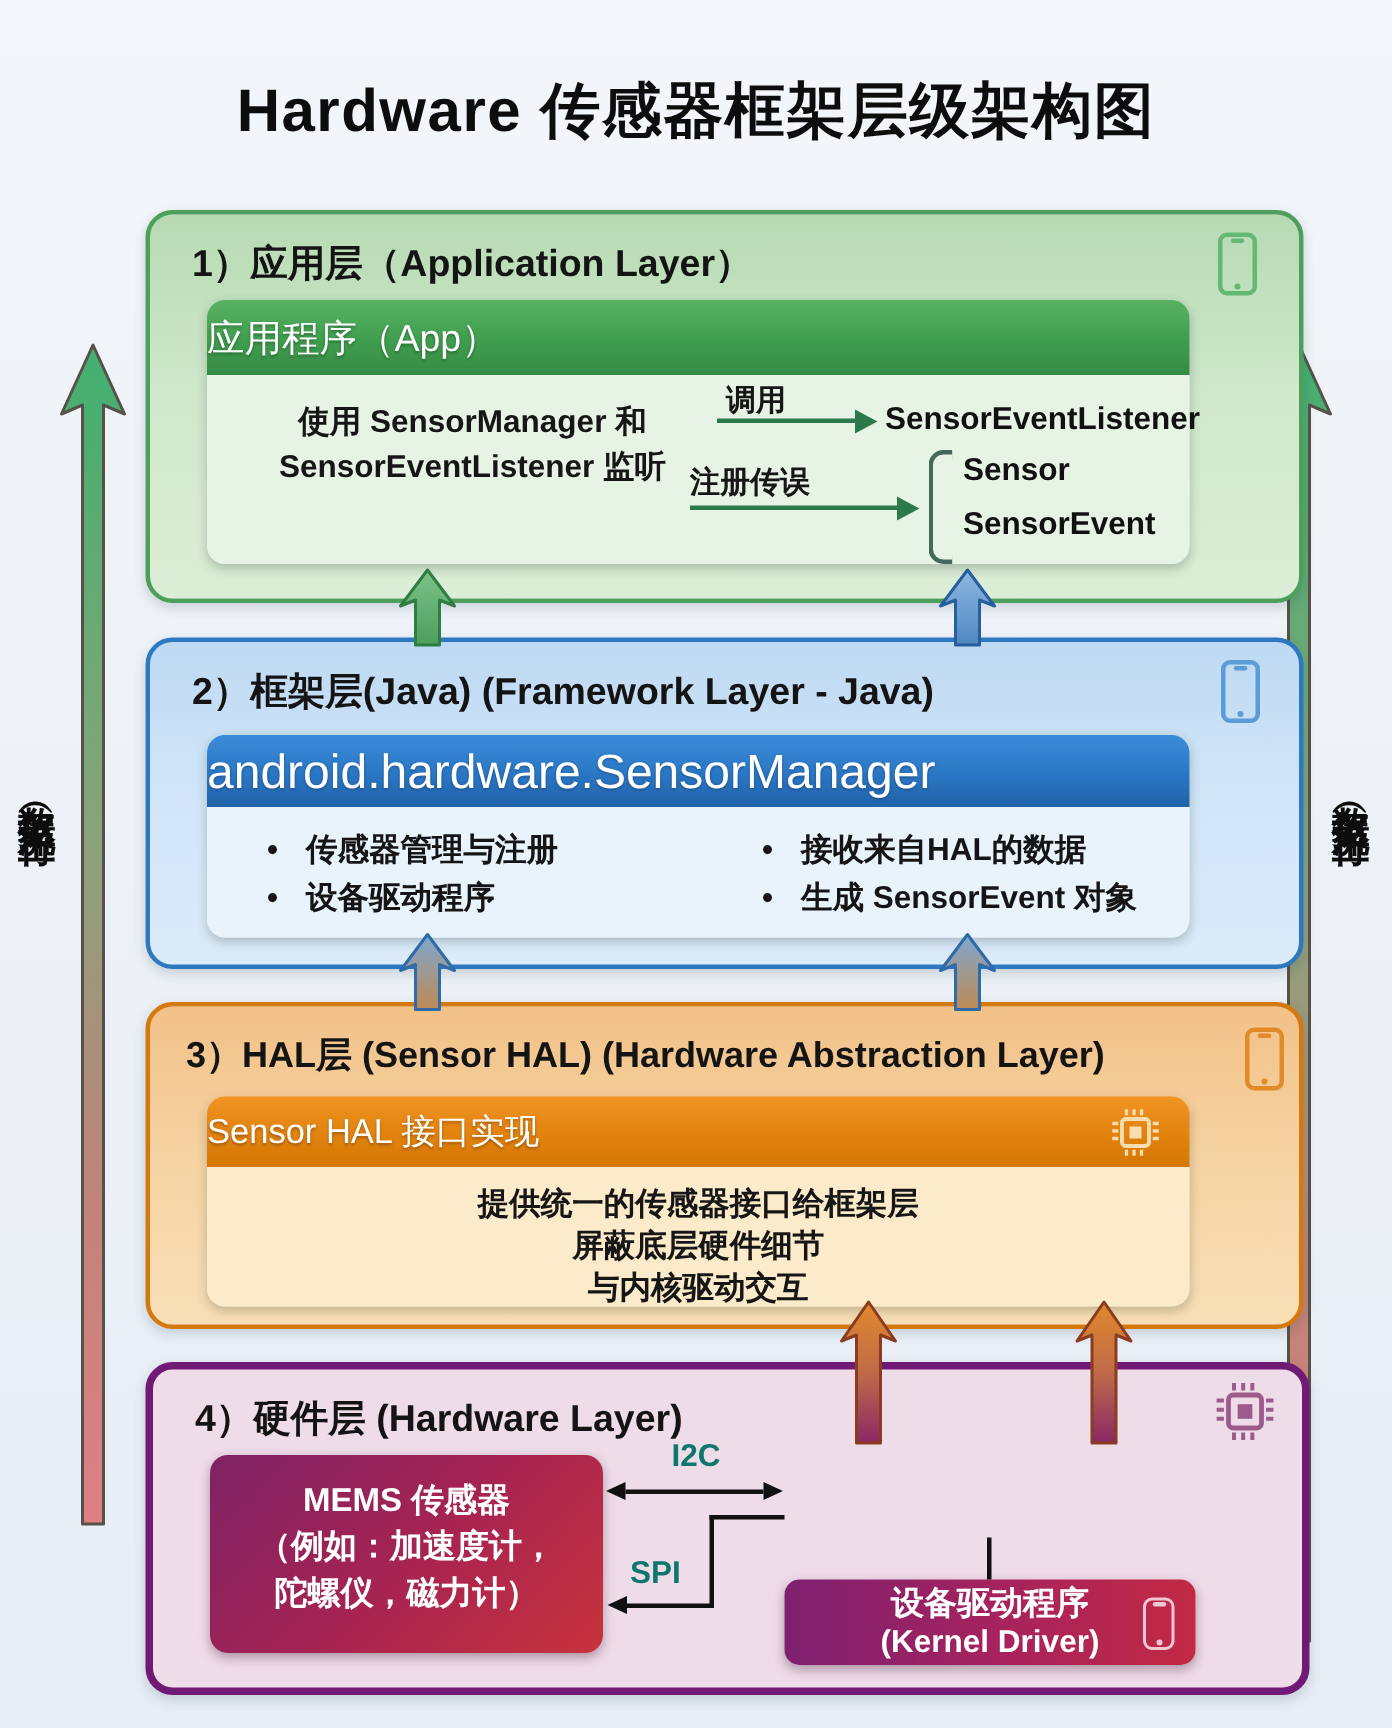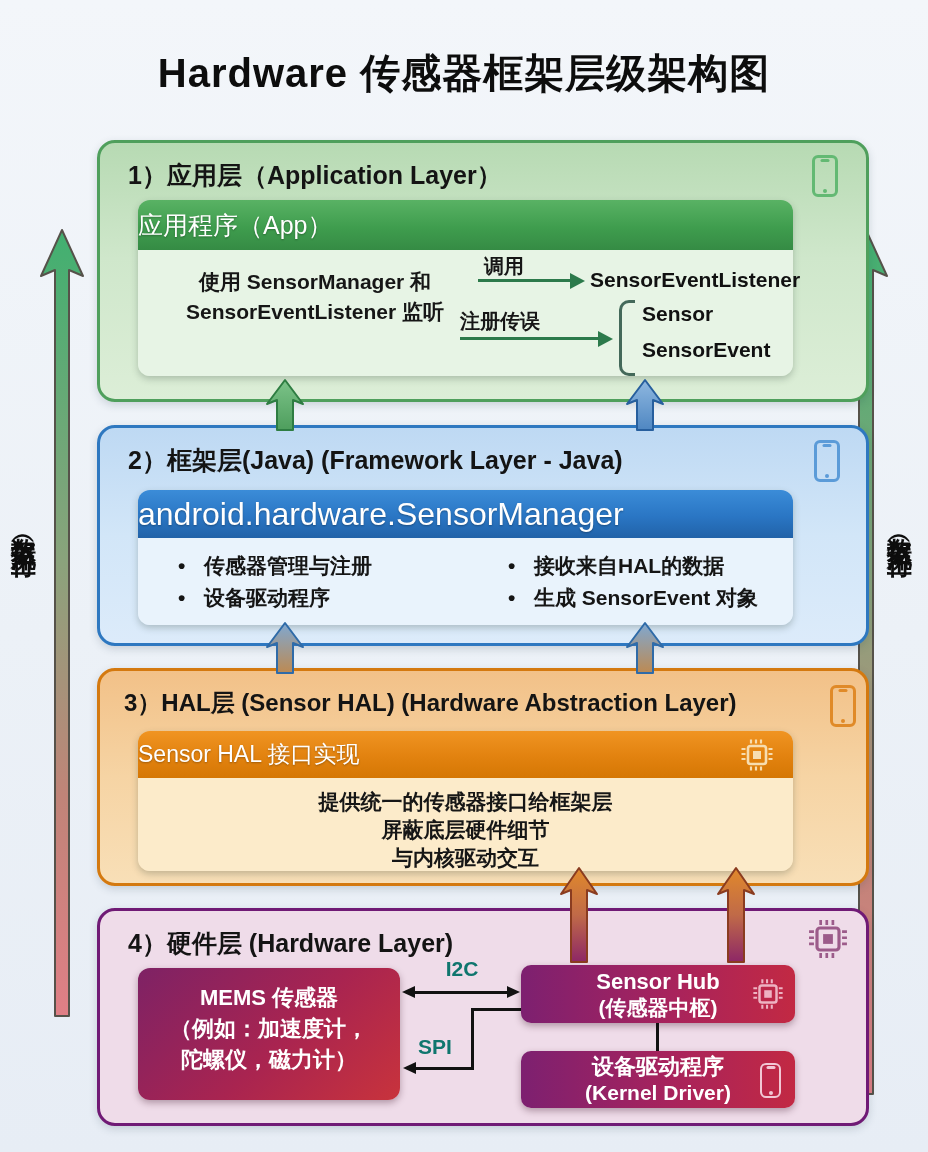--- a/index.html
+++ b/index.html
@@ -10,21 +10,21 @@
   }
   .abs{position:absolute;}
   
   .title{left:0;top:46px;width:928px;text-align:center;font-size:40px;font-weight:bold;letter-spacing:1px;color:#0d0d0d;}
   
   .layer{left:97px;width:731px;border-radius:18px;box-shadow:0 3px 8px rgba(40,60,80,.18);padding-left:35px;}
   .layer-head{position:absolute;left:28px;top:16px;font-size:25px;font-weight:bold;color:#141414;white-space:nowrap;}
   .layer1{top:140px;height:256px;background:linear-gradient(180deg,#b7dab3 0%,#cfe7cb 45%,#dceed7 100%);border:3px solid #4f9f5c;}
   .layer2{top:425px;height:215px;background:linear-gradient(180deg,#bed9f3 0%,#d2e6f8 50%,#dcebfa 100%);border:3px solid #2e78c0;}
   .layer3{top:668px;height:212px;background:linear-gradient(180deg,#f2c188 0%,#f6d4a4 50%,#f8dfb7 100%);border:3px solid #d4790f;}
-  .layer4{top:908px;height:212px;background:#efdce9;border:3px solid #701a75;}
+  .layer4{top:908px;height:212px;background:#efdce9;border:5px solid #701a75;}
   
   .card{position:absolute;left:38px;width:655px;border-radius:12px;box-shadow:0 3px 7px rgba(30,50,40,.25);}
   .bar{position:absolute;left:0;top:0;width:100%;border-radius:12px 12px 0 0;display:flex;align-items:center;justify-content:flex-start;
        color:#fff;font-weight:normal;text-shadow:0 1px 2px rgba(0,0,0,.3);}
   .cardbody{position:absolute;left:0;width:100%;border-radius:0 0 12px 12px;}
   
   .card1{top:57px;height:176px;}
   .bar1{height:50px;font-size:25px;background:linear-gradient(180deg,#59b264 0%,#3f9d4e 55%,#358b44 100%);}
   .body1{top:50px;height:126px;background:#e7f4e5;}
   .l1desc{position:absolute;left:12px;top:17px;width:330px;text-align:center;font-size:21px;font-weight:bold;line-height:30px;color:#161616;}
@@ -164,29 +164,20 @@
     <rect x="14" y="14" width="8" height="8" fill="currentColor"></rect>
     <path d="M12 2.5v4 M17 2.5v4 M22 2.5v4 M12 29.5v4 M17 29.5v4 M22 29.5v4 M2.5 12h4 M2.5 17h4 M2.5 22h4 M29.5 12h4 M29.5 17h4 M29.5 22h4" stroke="currentColor" stroke-width="2.2"></path>
   </svg>
 
   <div class="hwbox mems">
     <div class="memsline" style="top:14px;">MEMS 传感器</div>
     <div class="memsline" style="top:45px;">（例如：加速度计，</div>
     <div class="memsline" style="top:76px;">陀螺仪，磁力计）</div>
   </div>
 
-  <div class="hwbox hub">
-    <div class="hubline" style="top:4px;font-size:22px;">Sensor Hub</div>
-    <div class="hubline" style="top:30px;">(传感器中枢)</div>
-    <svg class="abs" style="right:10px;top:12px;color:#eeb3c2;" width="34" height="34" viewBox="0 0 36 36">
-      <rect x="9" y="9" width="18" height="18" rx="2.5" fill="none" stroke="currentColor" stroke-width="2.6"></rect>
-      <rect x="14" y="14" width="8" height="8" fill="currentColor"></rect>
-      <path d="M12 2.5v4 M17 2.5v4 M22 2.5v4 M12 29.5v4 M17 29.5v4 M22 29.5v4 M2.5 12h4 M2.5 17h4 M2.5 22h4 M29.5 12h4 M29.5 17h4 M29.5 22h4" stroke="currentColor" stroke-width="2.2"></path>
-    </svg>
-  </div>
 
   <div class="hwbox kernel">
     <div class="hubline" style="top:3px;font-size:22px;">设备驱动程序</div>
     <div class="hubline" style="top:29px;">(Kernel Driver)</div>
     <div class="icon-slot" style="right:14px;top:12px;color:#f2c7d4;"><span class="phone small"></span></div>
   </div>
 
   <div class="buslabel" style="left:322px;top:46px;width:80px;">I2C</div>
   <div class="busline dbl" style="left:315px;top:80px;width:92px;"></div>
   <div class="busline" style="left:371px;top:97px;width:50px;"></div>

